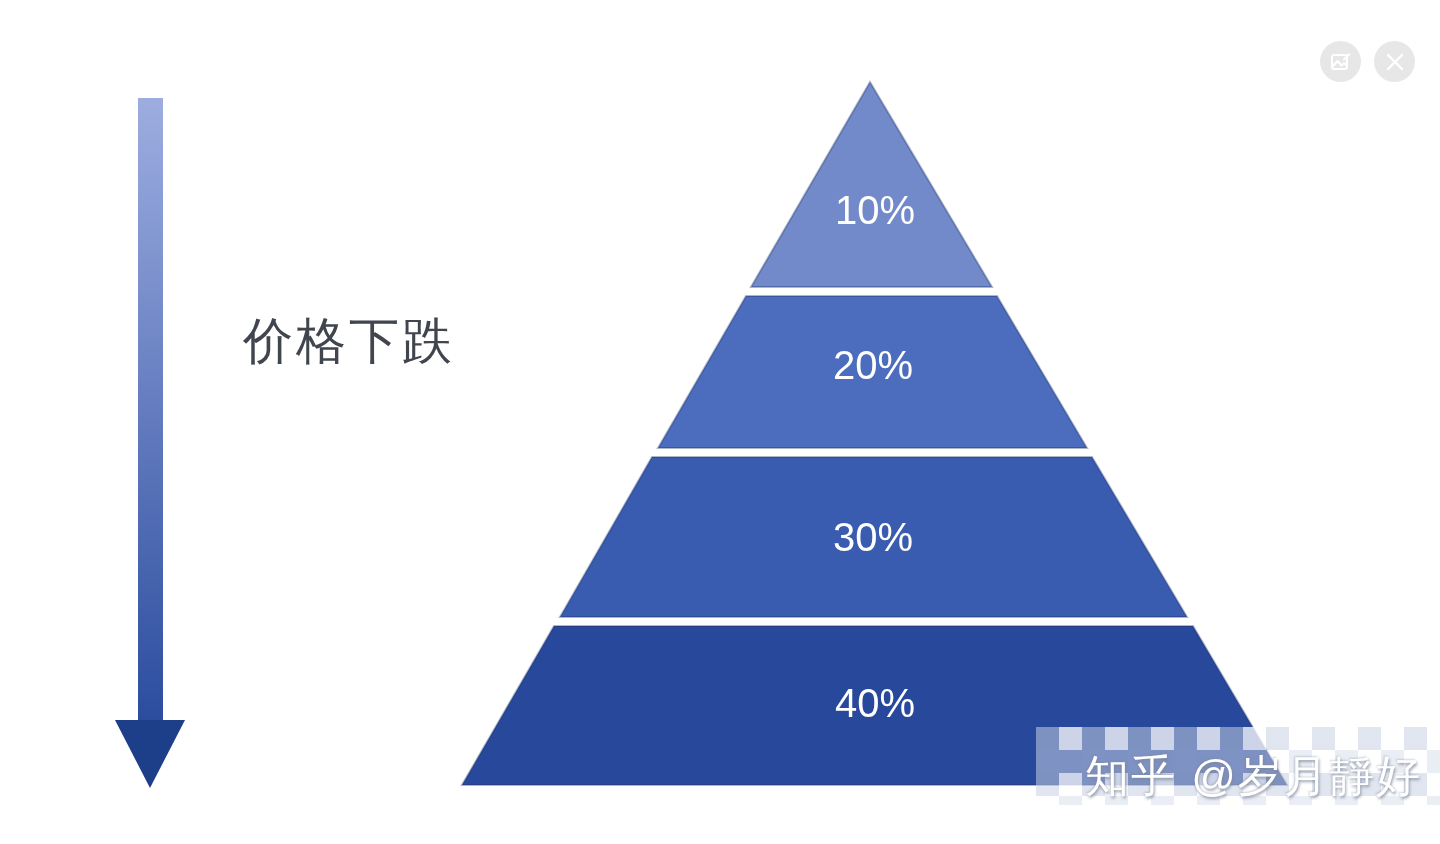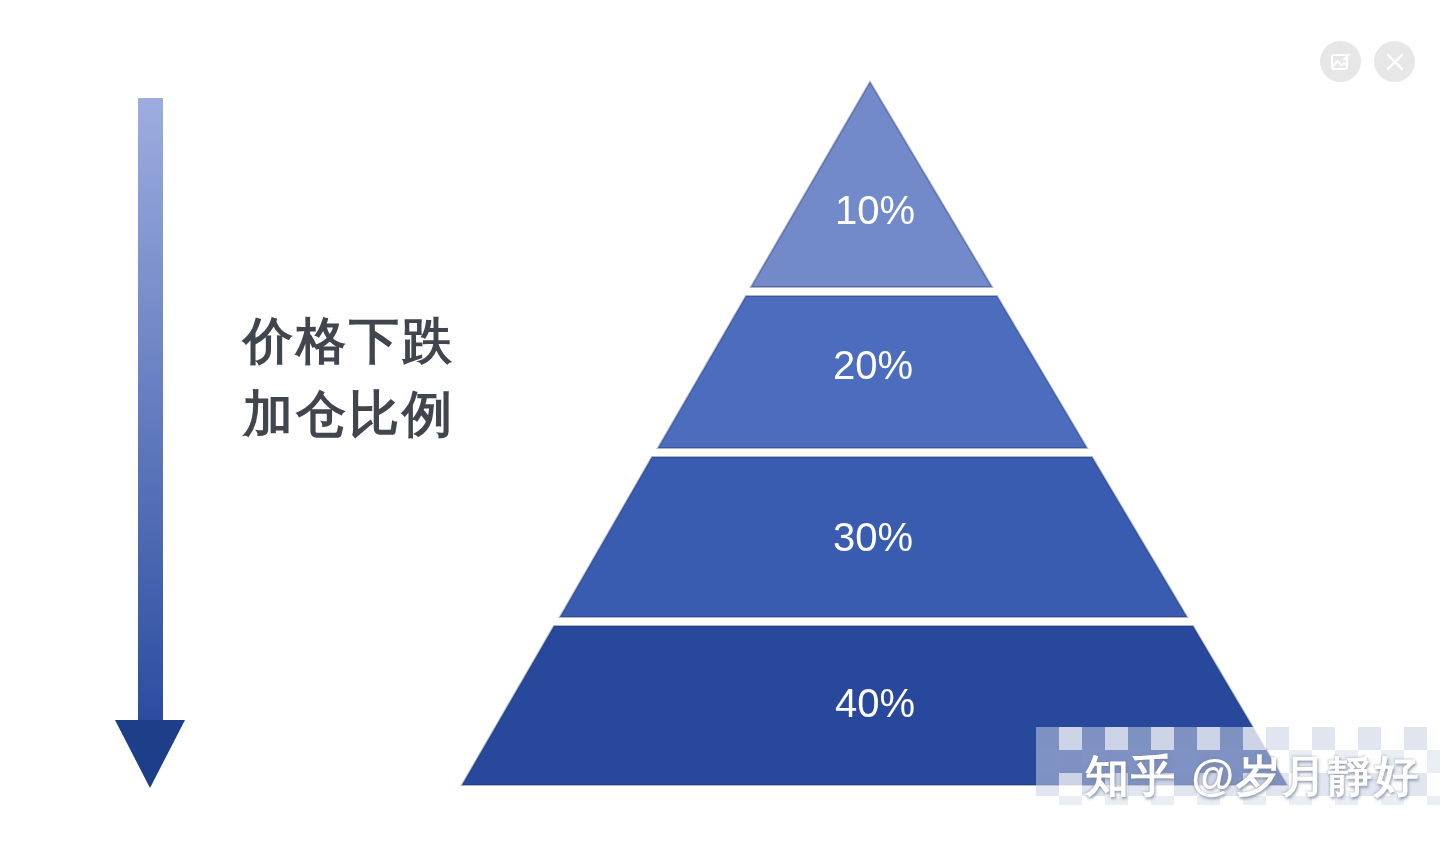--- a/index.html
+++ b/index.html
@@ -10,37 +10,37 @@
   .viewer-controls{position:absolute;top:41px;right:25px;display:flex;gap:13px;}
   .circle-btn{width:41px;height:41px;border-radius:50%;background:#e7e7e7;border:none;
               display:flex;align-items:center;justify-content:center;cursor:pointer;padding:0;}
   .circle-btn svg{display:block;}
 
   
   .down-arrow{position:absolute;left:100px;top:98px;}
 
   
   .caption{position:absolute;left:243px;top:305px;color:#41454e;font-size:50px;
-           line-height:73px;font-weight:700;letter-spacing:3px;}
+           line-height:73px;font-weight:400;letter-spacing:3px;}
   .caption-line{white-space:nowrap;}
 
   
   .pyramid-svg{position:absolute;left:0;top:0;}
   .pyramid-svg polygon.level{stroke:rgba(28,48,100,0.35);stroke-width:2;}
   .lvl-label{fill:#ffffff;font-size:40px;font-family:"Liberation Sans","DejaVu Sans",sans-serif;
              text-anchor:middle;}
 
   
   .mosaic{position:absolute;left:1036px;top:727px;width:404px;height:78px;
           background:
             conic-gradient(rgba(255,255,255,0.85) 25%, rgba(213,220,234,0.55) 0 50%,
                            rgba(255,255,255,0.45) 0 75%, rgba(199,208,226,0.6) 0);
           background-size:46px 46px;opacity:.9;}
   .watermark{position:absolute;left:1085px;top:747px;color:#ffffff;font-size:44px;
-             font-weight:700;letter-spacing:2px;white-space:nowrap;
+             font-weight:400;letter-spacing:2px;white-space:nowrap;
              text-shadow:1px 2px 3px rgba(125,135,155,0.8), -1px -1px 2px rgba(125,135,155,0.35);}
 </style>
 </head>
 <body>
 
 <div class="stage">
 
   <div class="viewer-controls">
     <button class="circle-btn">
       <span>
@@ -69,21 +69,20 @@
           <stop offset="1" stop-color="#2b4c9e"></stop>
         </linearGradient>
       </defs>
       <rect x="38" y="0" width="25" height="625" fill="url(#arrowGrad)"></rect>
       <polygon points="15,622 85,622 50,690" fill="#1d3e88"></polygon>
     </svg>
   </div>
 
   <div class="caption">
     <div class="caption-line">价格下跌</div>
-    <div class="caption-line">加仓比例</div>
   </div>
 
   <svg class="pyramid-svg" width="1440" height="844" viewBox="0 0 1440 844">
     <polygon class="level" points="870,82 992,287 751,287" fill="#7289ca"></polygon>
     <polygon class="level" points="746,296 997,296 1087,448 658,448" fill="#4c6cbd"></polygon>
     <polygon class="level" points="652,457 1092,457 1187,617 560,617" fill="#3a5cb0"></polygon>
     <polygon class="level" points="554,626 1193,626 1287,785 462,785" fill="#28489c"></polygon>
 
     <text class="lvl-label" x="875" y="224">10%</text>
     <text class="lvl-label" x="873" y="379">20%</text>

